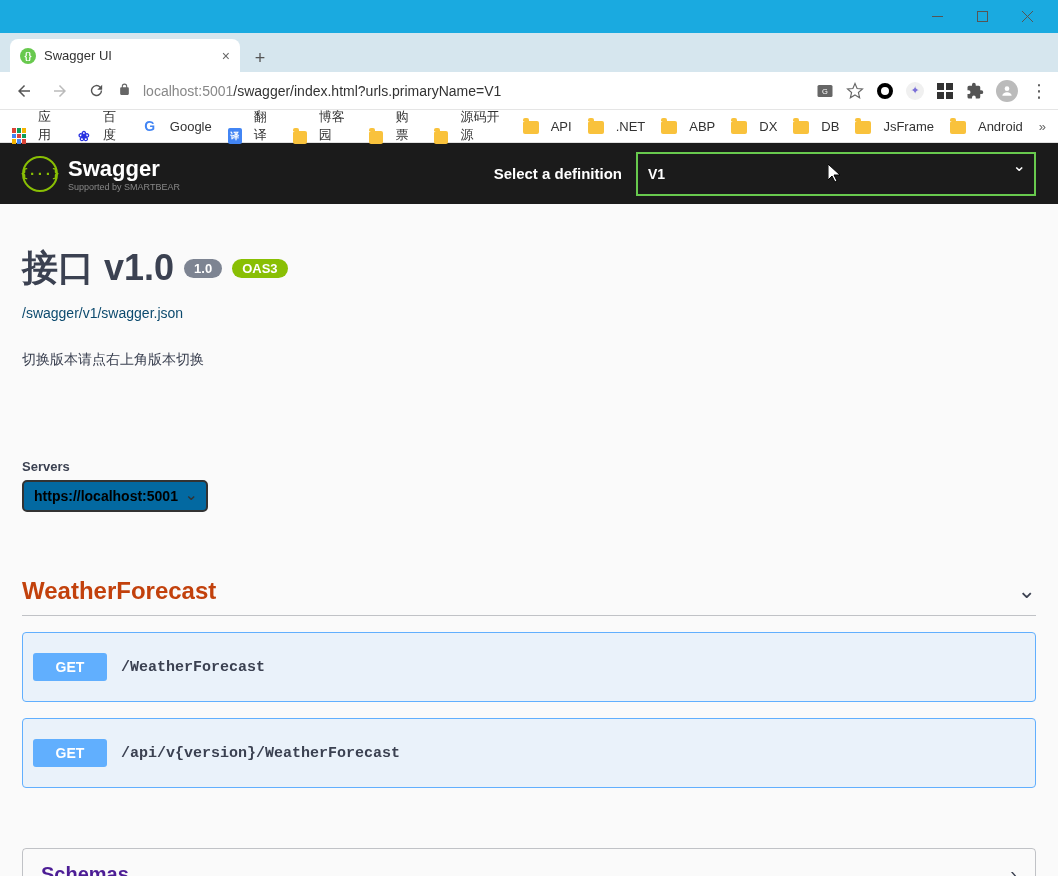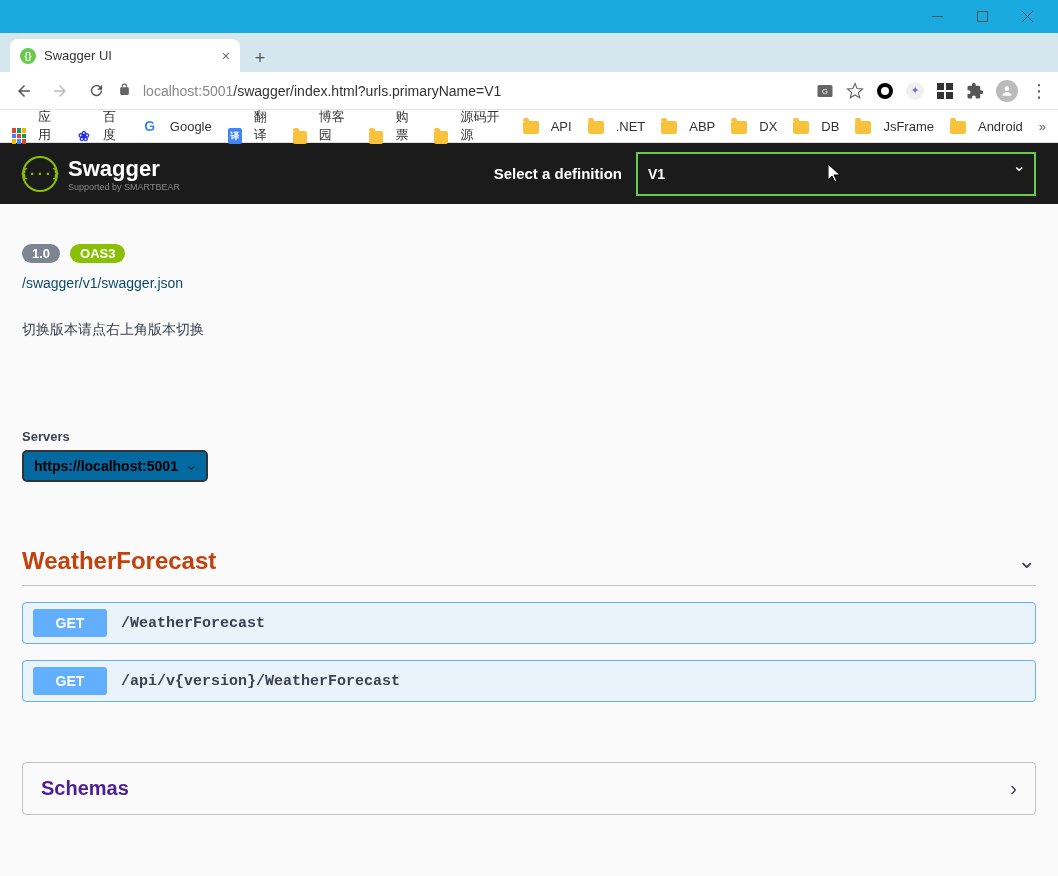--- a/index.html
+++ b/index.html
@@ -80,21 +80,21 @@
 .servers-label { color: #3b4151; font-size: 13px; font-weight: bold; }
 .server-select-wrap { position: relative; display: inline-block; margin-top: 6px; }
 .server-select { border: 2px solid #333; background: #0369a1; padding: 6px 28px 6px 10px; font-size: 14px; border-radius: 5px; appearance: none; font-weight: 600; }
 .server-select-wrap::after { content: '⌄'; position: absolute; right: 10px; top: 5px; color: #333; font-size: 16px; pointer-events: none; }
 
 .tag-section { margin-top: 65px; }
 .tag-header { display: flex; align-items: center; justify-content: space-between; border-bottom: 1px solid rgba(59,65,81,.3); padding-bottom: 10px; cursor: pointer; }
 .tag-name { font-size: 24px; font-weight: 700; color: #c2410c; }
 .tag-chevron { font-size: 22px; color: #3b4151; }
 
-.op-block { margin-top: 16px; border: 1px solid #61affe; background: rgba(97,175,254,.1); border-radius: 4px; display: flex; align-items: center; padding: 6px 10px; }
+.op-block { margin-top: 16px; border: 1px solid #61affe; background: rgba(97,175,254,.1); border-radius: 4px; display: flex; align-items: center; padding: 20px 10px; }
 .op-method { background: #61affe; color: #fff; font-size: 14px; font-weight: 700; padding: 6px 0; width: 74px; text-align: center; border-radius: 3px; }
 .op-path { font-family: "Courier New", monospace; font-size: 15px; color: #3b4151; font-weight: 600; margin-left: 14px; }
 
 .schemas-section { margin-top: 60px; border: 1px solid rgba(59,65,81,.3); border-radius: 4px; padding: 14px 18px; display: flex; align-items: center; justify-content: space-between; }
 .schemas-title { font-size: 20px; font-weight: 700; color: #4c1d95; }
 .schemas-arrow { font-size: 20px; color: #3b4151; }
 
 .cursor { position: absolute; left: 828px; top: 164px; pointer-events: none; }
 </style>
 </head>
@@ -277,20 +277,21 @@
       <div class="definition-select-wrap">
         <select class="definition-select">
           <option>V1</option>
         </select>
       </div>
     </div>
   </div>
 
   <div class="swagger-content">
     <h1 class="api-title">
+      <span>接口 v1.0</span>
       <span class="version-badge">1.0</span>
       <span class="oas-badge">OAS3</span>
     </h1>
     <a class="api-link">/swagger/v1/swagger.json</a>
     <p class="api-desc">切换版本请点右上角版本切换</p>
 
     <div class="servers-section">
       <div class="servers-label">Servers</div>
       <div class="server-select-wrap">
         <select class="server-select">

